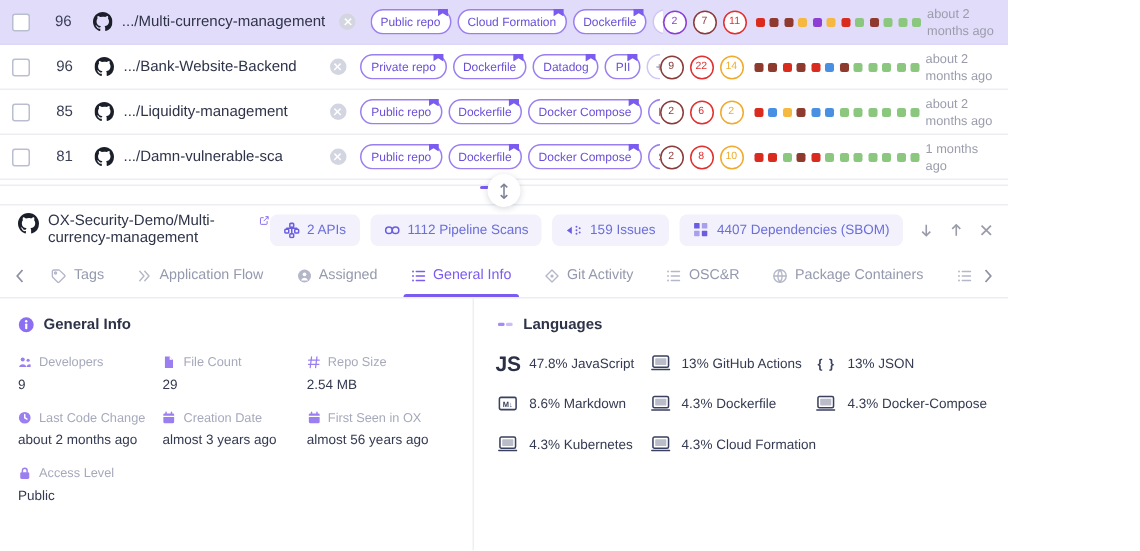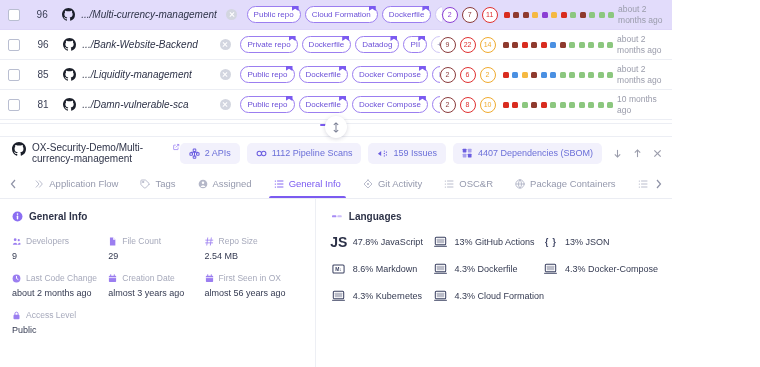--- a/index.html
+++ b/index.html
@@ -25,21 +25,21 @@
   .trow.partial { height: 11px; border-bottom: none; }
 
   .cb-cell { width: 34px; display: flex; justify-content: center; align-items: center; }
   .cb {
     width: 12px; height: 12px; border: 1px solid #b9bed1; border-radius: 2px;
     background: #fff; display: block;
   }
   .score-cell { width: 34px; text-align: center; font-size: 10px; color: #3a3f55; }
   .repo-cell { width: 180px; display: flex; align-items: center; gap: 6px; padding-left: 6px; }
   .gh { width: 13px; height: 13px; flex: 0 0 auto; color: #1b1f2a; }
-  .repo-name { font-size: 10px; color: #2e3348; white-space: nowrap; overflow: hidden; text-overflow: ellipsis; font-style: italic; }
+  .repo-name { font-size: 10px; color: #2e3348; white-space: nowrap; overflow: hidden; text-overflow: ellipsis; }
   .dismiss-cell { width: 36px; display: flex; justify-content: center; }
   .dismiss {
     width: 11px; height: 11px; border-radius: 50%; background: #d3d6e0;
     position: relative;
   }
   .dismiss::before, .dismiss::after {
     content: ""; position: absolute; left: 2.5px; top: 5px; width: 6px; height: 1.2px; background: #fff;
   }
   .dismiss::before { transform: rotate(45deg); }
   .dismiss::after { transform: rotate(-45deg); }
@@ -321,21 +321,21 @@
           <span class="dot" style="background:#8e3a2e"></span>
           <span class="dot" style="background:#d92c1f"></span>
           <span class="dot" style="background:#8cc77f"></span>
           <span class="dot" style="background:#8cc77f"></span>
           <span class="dot" style="background:#8cc77f"></span>
           <span class="dot" style="background:#8cc77f"></span>
           <span class="dot" style="background:#8cc77f"></span>
           <span class="dot" style="background:#8cc77f"></span>
           <span class="dot" style="background:#8cc77f"></span>
         </div>
-        <div class="time-cell">10 months ago</div>
+        <div class="time-cell">1 months ago</div>
       </div>
       <div class="trow partial"></div>
     </div>
 
   <div class="splitter">
     <div class="mini-underline"></div>
     <div class="handle">
       <svg viewBox="0 0 8 12" fill="none" stroke="currentColor" stroke-width="1.1">
         <path d="M4 1.2V10.8"></path>
           <path d="M1.6 3.2 4 1 6.4 3.2"></path>
@@ -415,31 +415,31 @@
 
     <div class="tabs">
       <div class="tab-arrow">
         <svg viewBox="0 0 7 10" fill="none" stroke="currentColor" stroke-width="1.2">
             <path d="M5 1 1.5 5 5 9"></path>
           </svg>
       </div>
       <div class="tabs-scroll" id="tabsHost">
           <div class="tab">
             <svg viewBox="0 0 12 12" fill="none" stroke="currentColor" stroke-width="1.1" stroke-linecap="round" stroke-linejoin="round">
+              <path d="M10.8 6.6 6.6 10.8a1 1 0 0 1-1.4 0L1.4 7a1 1 0 0 1-.3-.7V2.2a1 1 0 0 1 1-1h4.1c.3 0 .5.1.7.3l3.9 3.7a1 1 0 0 1 0 1.4Z"></path>
+              <circle cx="3.6" cy="3.6" r=".8"></circle>
+            </svg>
+            <span>Tags</span>
+          </div>
+          <div class="tab">
+            <svg viewBox="0 0 12 12" fill="none" stroke="currentColor" stroke-width="1.1" stroke-linecap="round" stroke-linejoin="round">
               <path d="M2.6 2.2 6 6l-3.4 3.8"></path>
               <path d="M6.6 2.2 10 6l-3.4 3.8"></path>
             </svg>
             <span>Application Flow</span>
-          </div>
-          <div class="tab">
-            <svg viewBox="0 0 12 12" fill="none" stroke="currentColor" stroke-width="1.1" stroke-linecap="round" stroke-linejoin="round">
-              <path d="M10.8 6.6 6.6 10.8a1 1 0 0 1-1.4 0L1.4 7a1 1 0 0 1-.3-.7V2.2a1 1 0 0 1 1-1h4.1c.3 0 .5.1.7.3l3.9 3.7a1 1 0 0 1 0 1.4Z"></path>
-              <circle cx="3.6" cy="3.6" r=".8"></circle>
-            </svg>
-            <span>Tags</span>
           </div>
           <div class="tab">
             <svg viewBox="0 0 12 12" fill="none" stroke="currentColor" stroke-width="1.1" stroke-linecap="round" stroke-linejoin="round">
               <circle cx="6" cy="6" r="5.2" fill="currentColor" stroke="none"></circle>
               <circle cx="6" cy="4.6" r="1.5" fill="#fff" stroke="none"></circle>
               <path d="M3.2 9.6a2.9 2.9 0 0 1 5.6 0" fill="#fff" stroke="none"></path>
             </svg>
             <span>Assigned</span>
           </div>
           <div class="tab active">

